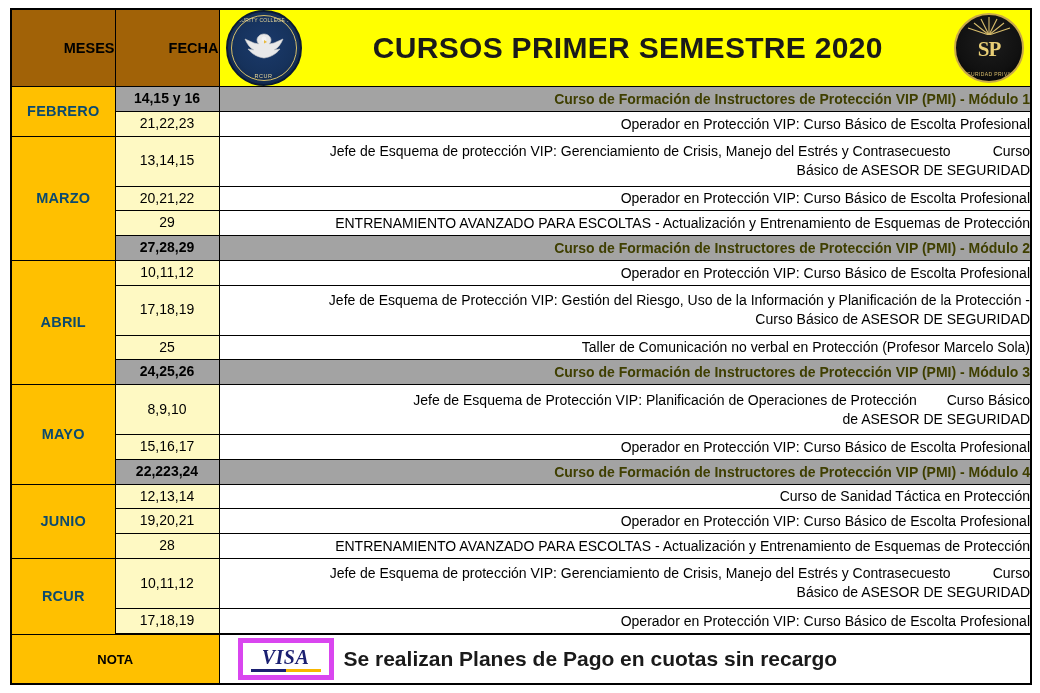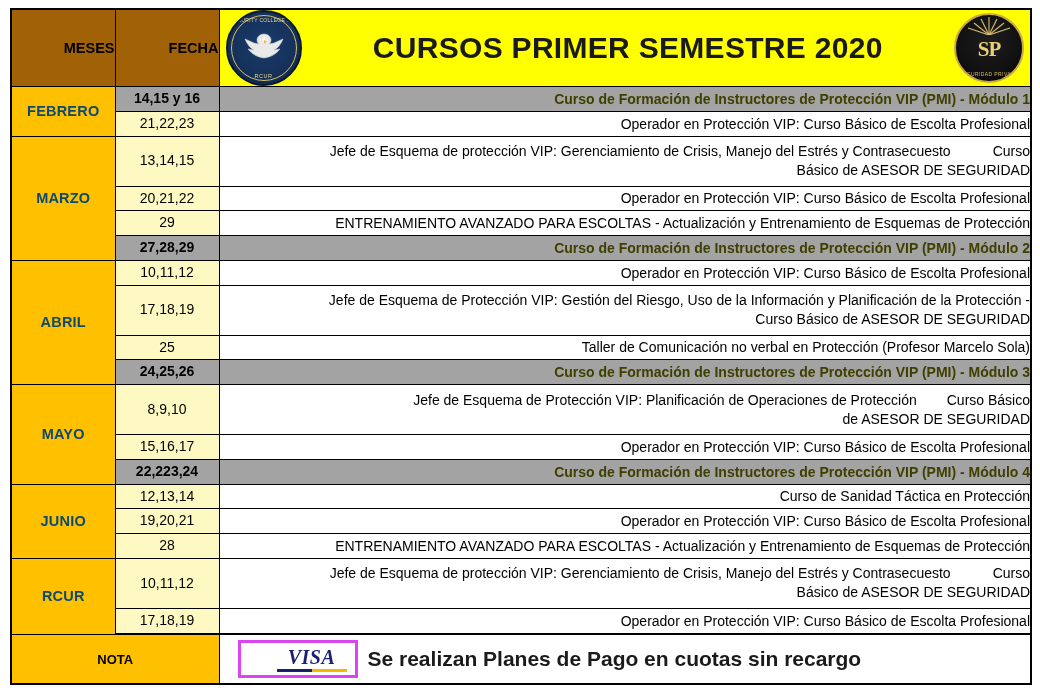--- a/index.html
+++ b/index.html
@@ -196,27 +196,26 @@
     display: flex;
     align-items: center;
     height: 100%;
     padding-left: 18px;
     box-sizing: border-box;
   }
   .visa {
     flex: 0 0 86px;
     height: 32px;
     background: #ffffff;
-    border: 3px solid #d946ef;
+    border: 5px solid #d946ef;
     display: flex;
     flex-direction: column;
     align-items: center;
     justify-content: center;
     margin-right: 10px;
-    padding-left: 28px;
   }
   .visa .vtext {
     color: #1a1f71;
     font-family: "Liberation Serif", serif;
     font-style: italic;
     font-weight: bold;
     font-size: 20px;
     line-height: 1;
     letter-spacing: .5px;
   }

